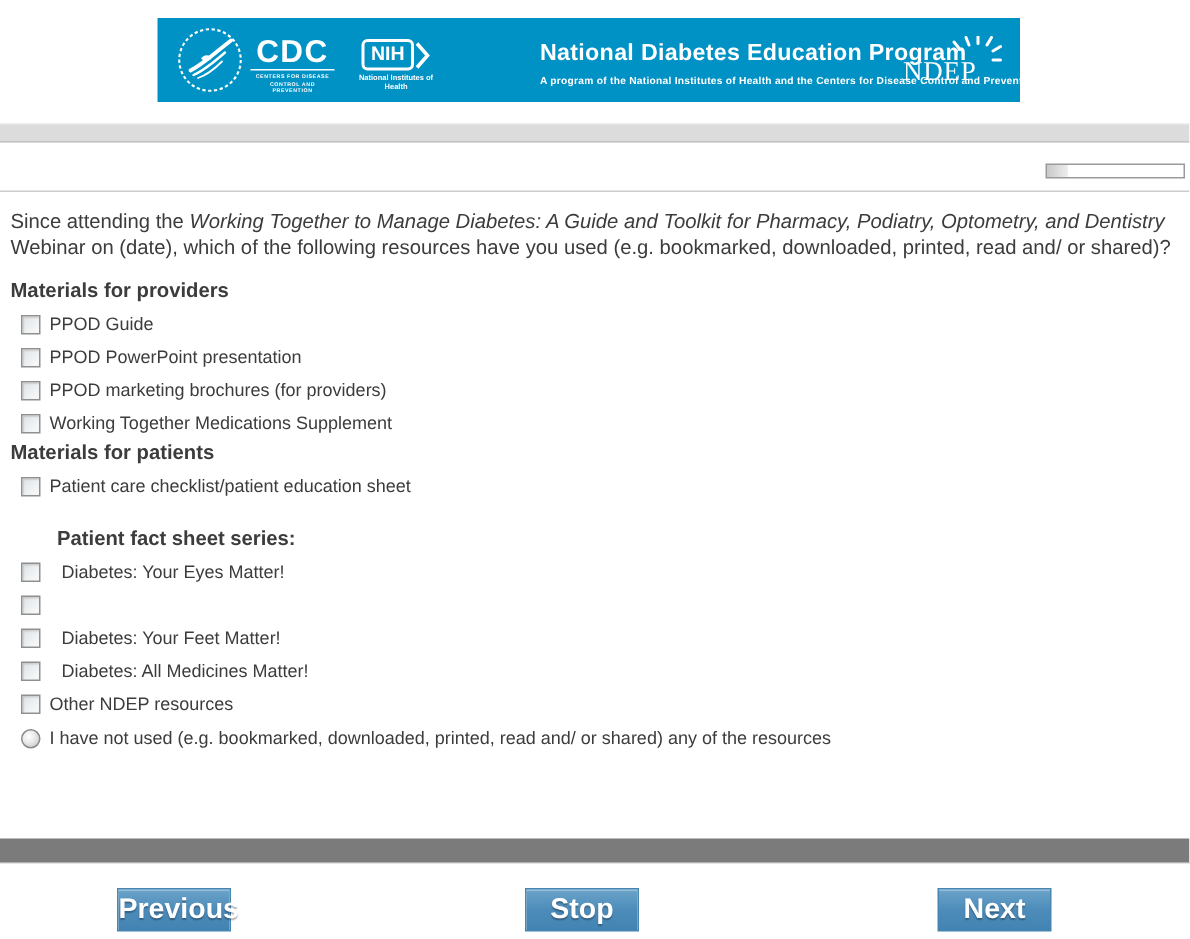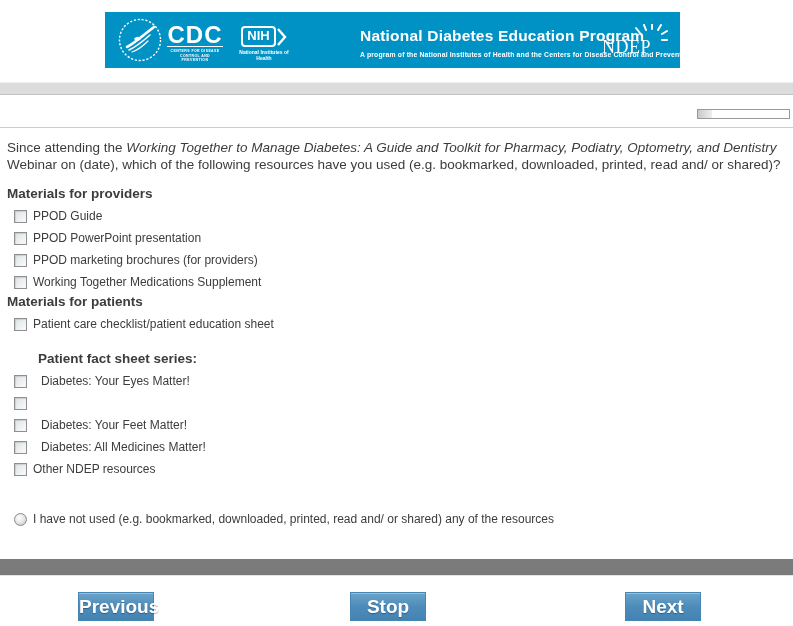--- a/index.html
+++ b/index.html
@@ -4,21 +4,21 @@
 <style>
   * { box-sizing: border-box; margin: 0; padding: 0; }
   html, body { width: 793px; height: 626px; background: #ffffff; overflow: hidden;
     font-family: "Liberation Sans", sans-serif; position: relative; }
 
   
   .banner { position: absolute; left: 105px; top: 12px; width: 575px; height: 56px;
     background: #0092C5; }
   .hhs-seal { position: absolute; left: 12px; top: 5px; }
   .cdc-logo { position: absolute; left: 62px; top: 13px; width: 56px; text-align: center; color:#fff; }
-  .cdc-word { font-weight: bold; font-size: 24px; letter-spacing: 1px; line-height: 20px;
+  .cdc-word { font-weight: bold; font-size: 21px; letter-spacing: 1px; line-height: 20px;
     border-bottom: 1px solid #fff; padding-bottom: 1px; }
   .cdc-sub { font-size: 3.5px; font-weight: bold; letter-spacing: .4px; line-height: 4.5px; margin-top: 2px; }
   .nih-logo { position: absolute; left: 128px; top: 14px; width: 62px; text-align: center; color: #fff; }
   .nih-boxrow { display: flex; align-items: center; justify-content: center; }
   .nih-box { border: 2px solid #fff; border-radius: 4px; font-weight: bold; font-size: 13px;
     padding: 1px 4px 2px 4px; line-height: 14px; }
   .nih-arrow { margin-left: 1px; }
   .nih-sub { font-size: 5px; font-weight: bold; line-height: 6px; margin-top: 2px; }
   .banner-titles { position: absolute; left: 255px; top: 15px; color: #fff; width: 255px; }
   .banner-title { font-weight: bold; font-size: 15.5px; letter-spacing: .2px; white-space: nowrap; }
@@ -43,21 +43,21 @@
   .question i { font-style: italic; }
   .group-header { font-weight: bold; font-size: 13.5px; margin-top: 13px; }
   .group-header.tight { margin-top: 5px; }
   .cb-row { display: flex; align-items: center; margin-top: 8px; height: 14px; padding-left: 7px; }
   .checkbox { width: 13px; height: 13px; flex: 0 0 13px; border: 1px solid #8f8f8f;
     background: linear-gradient(135deg, #dfe3e6 0%, #f4f6f7 80%);
     box-shadow: inset 1px 1px 1px rgba(0,0,0,.12); }
   .cb-label { font-size: 12px; margin-left: 6px; white-space: nowrap; }
   .fact-header { font-weight: bold; font-size: 13.5px; margin-top: 20px; padding-left: 31px; }
   .cb-row.fact .cb-label { margin-left: 14px; }
-  .radio-row { display: flex; align-items: center; margin-top: 36px; height: 14px; padding-left: 7px; }
+  .radio-row { display: flex; align-items: center; margin-top: 9px; height: 14px; padding-left: 7px; }
   .radio { width: 13px; height: 13px; flex: 0 0 13px; border-radius: 50%; border: 1px solid #8a8a8a;
     background: radial-gradient(circle at 38% 35%, #ffffff 0%, #e8e8e8 45%, #bfbfbf 100%); }
 
   
   .footer-bar { position: absolute; left: 0; top: 559px; width: 793px; height: 17px;
     background: #7b7b7b; border-bottom: 1px solid #e5e5e5; }
   .nav-btn { position: absolute; top: 592px; width: 76px; height: 29px;
     background: linear-gradient(to bottom, #6ba3c9 0%, #4d8cba 50%, #4383b3 100%);
     border: 1px solid #4886b2; color: #ffffff; font-weight: bold; font-size: 19px;
     font-family: "Liberation Sans", sans-serif; text-shadow: 0 1px 1px rgba(0,0,0,.3);

